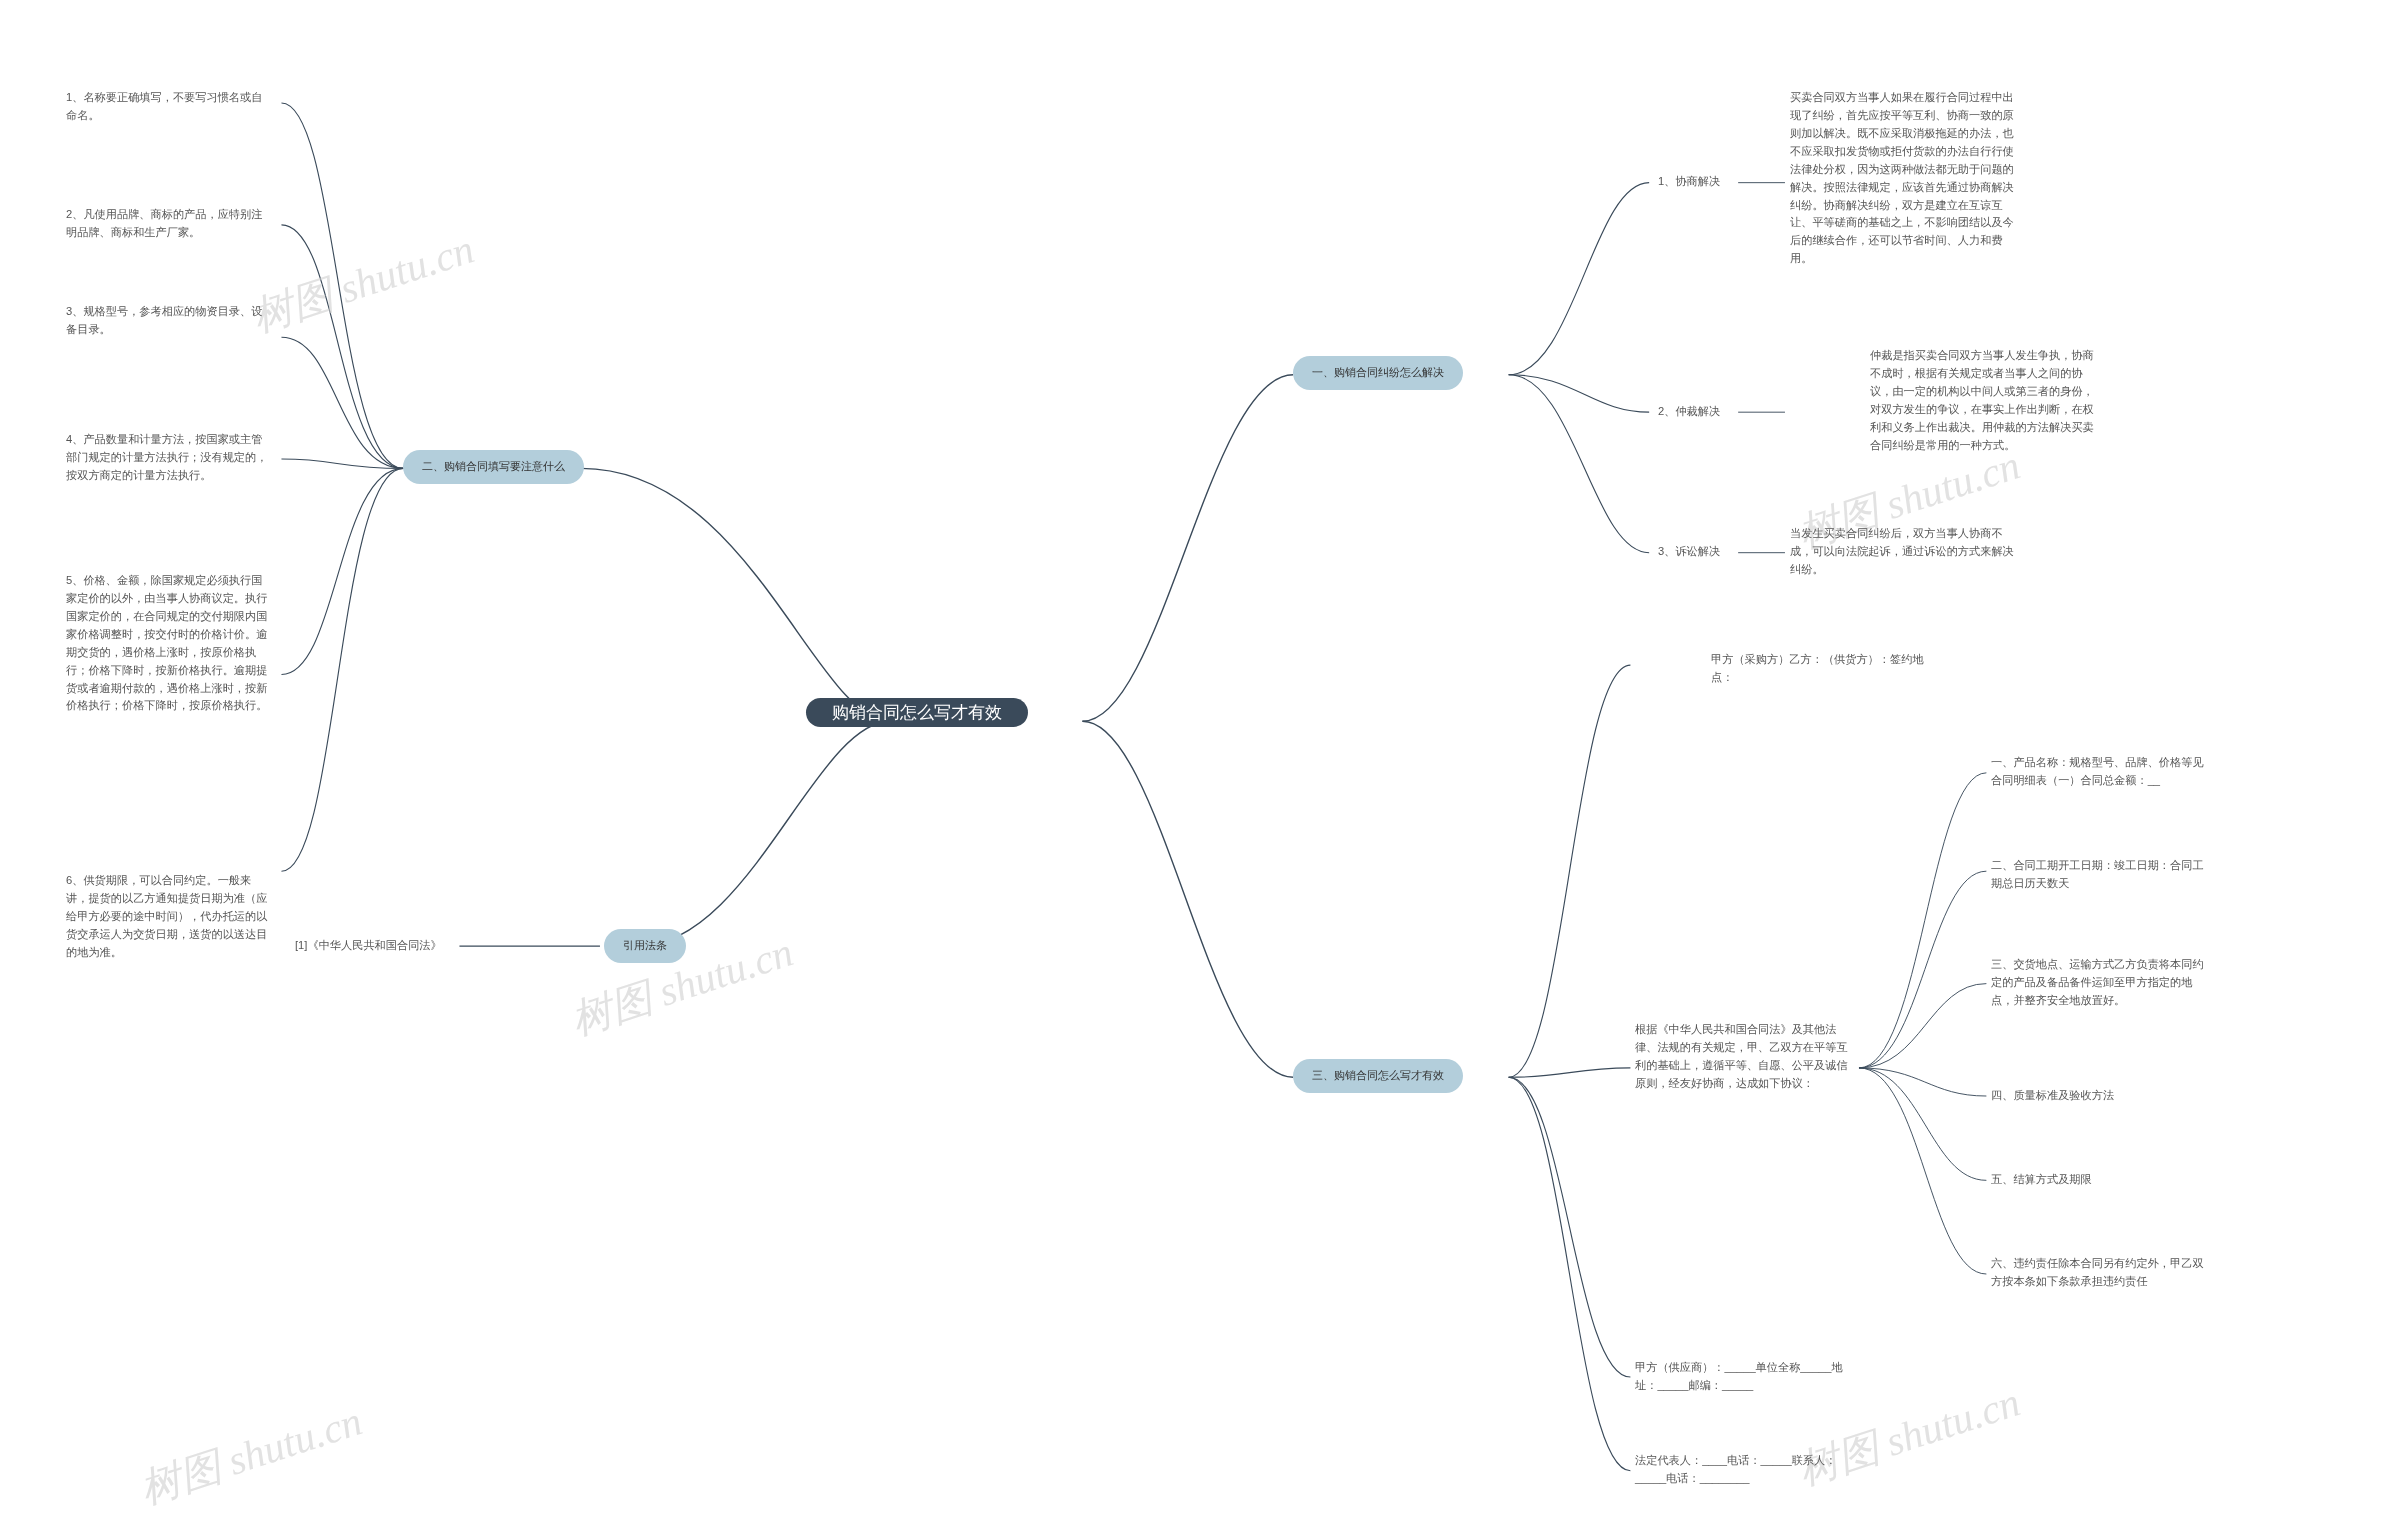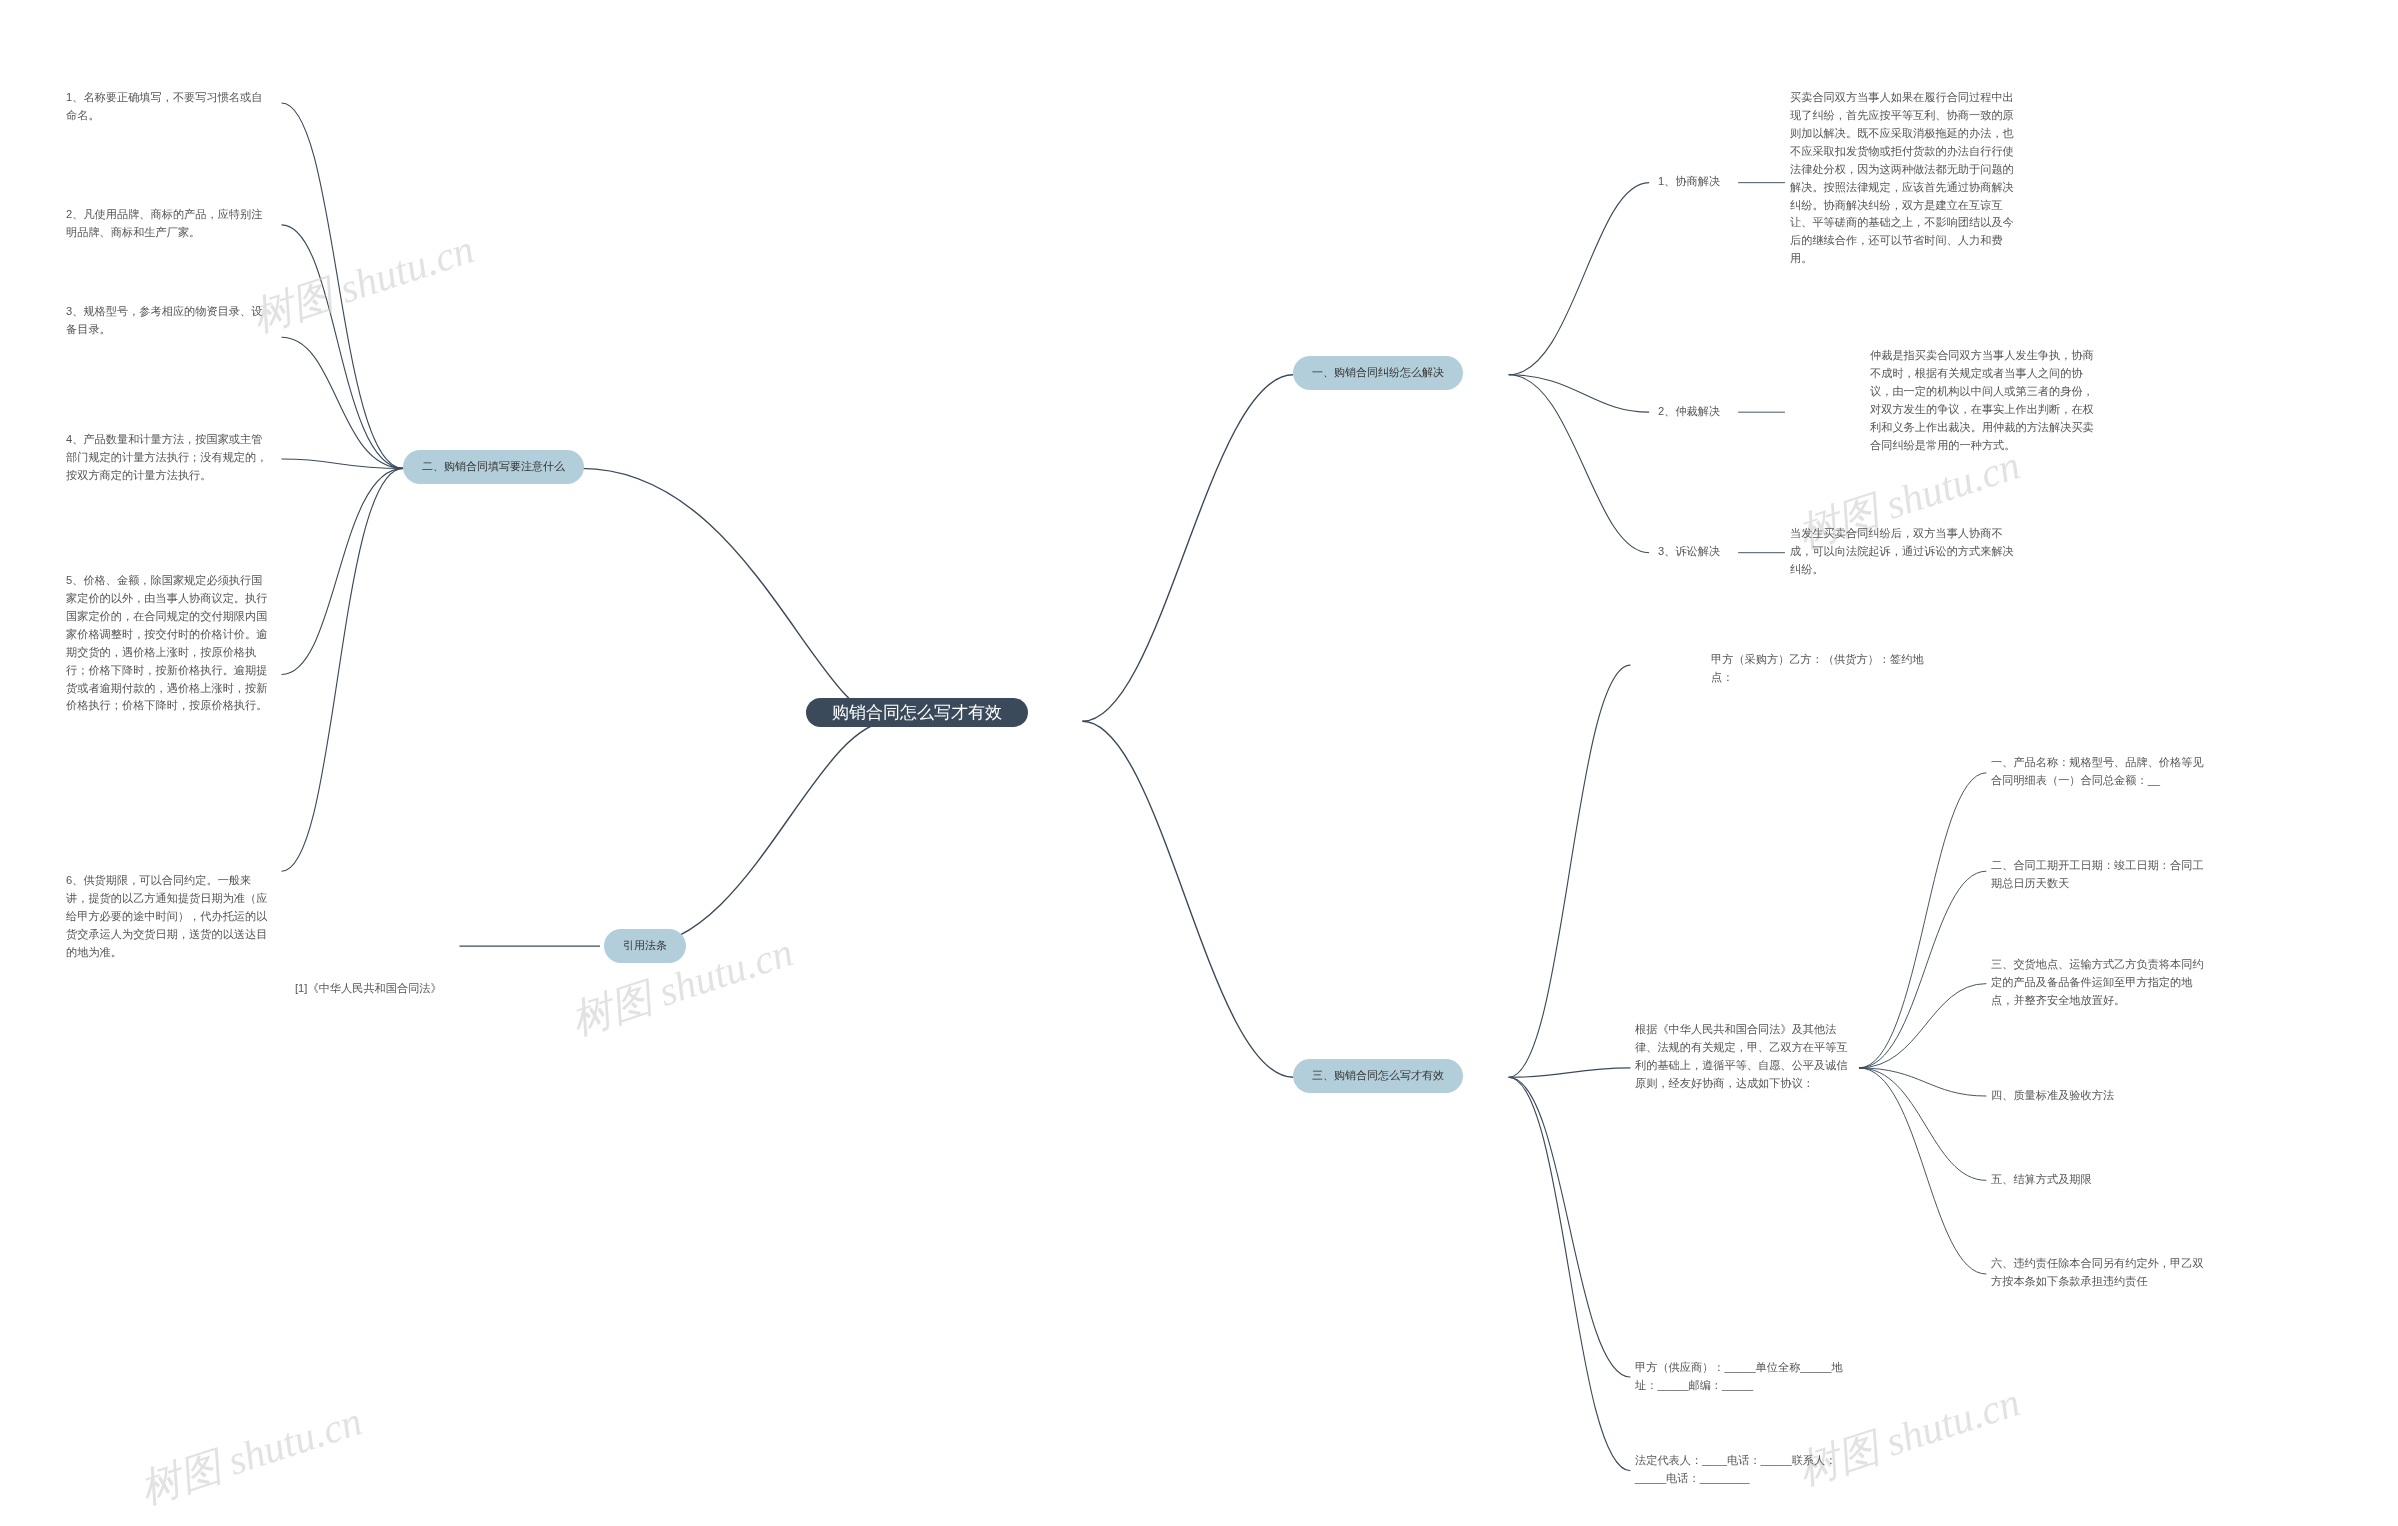--- a/index.html
+++ b/index.html
@@ -139,14 +139,14 @@
 <div class="node sub-node" style="left:403px; top:450px;">二、购销合同填写要注意什么</div>
 
 <div class="node label-node label-node-narrow" style="left:66px; top:89px; text-align:left;">1、名称要正确填写，不要写习惯名或自命名。</div>
 <div class="node label-node label-node-narrow" style="left:66px; top:206px;">2、凡使用品牌、商标的产品，应特别注明品牌、商标和生产厂家。</div>
 <div class="node label-node label-node-narrow" style="left:66px; top:303px;">3、规格型号，参考相应的物资目录、设备目录。</div>
 <div class="node label-node label-node-narrow" style="left:66px; top:431px;">4、产品数量和计量方法，按国家或主管部门规定的计量方法执行；没有规定的，按双方商定的计量方法执行。</div>
 <div class="node label-node label-node-narrow" style="left:66px; top:572px;">5、价格、金额，除国家规定必须执行国家定价的以外，由当事人协商议定。执行国家定价的，在合同规定的交付期限内国家价格调整时，按交付时的价格计价。逾期交货的，遇价格上涨时，按原价格执行；价格下降时，按新价格执行。逾期提货或者逾期付款的，遇价格上涨时，按新价格执行；价格下降时，按原价格执行。</div>
 <div class="node label-node label-node-narrow" style="left:66px; top:872px;">6、供货期限，可以合同约定。一般来讲，提货的以乙方通知提货日期为准（应给甲方必要的途中时间），代办托运的以货交承运人为交货日期，送货的以送达目的地为准。</div>
 
 <div class="node sub-node" style="left:604px; top:929px;">引用法条</div>
-<div class="node label-node" style="left:295px; top:937px; text-align:left;margin-top:43px;">[1]《中华人民共和国合同法》</div>
+<div class="node label-node" style="left:295px; top:937px; text-align:left;">[1]《中华人民共和国合同法》</div>
 
 
 </body></html>

